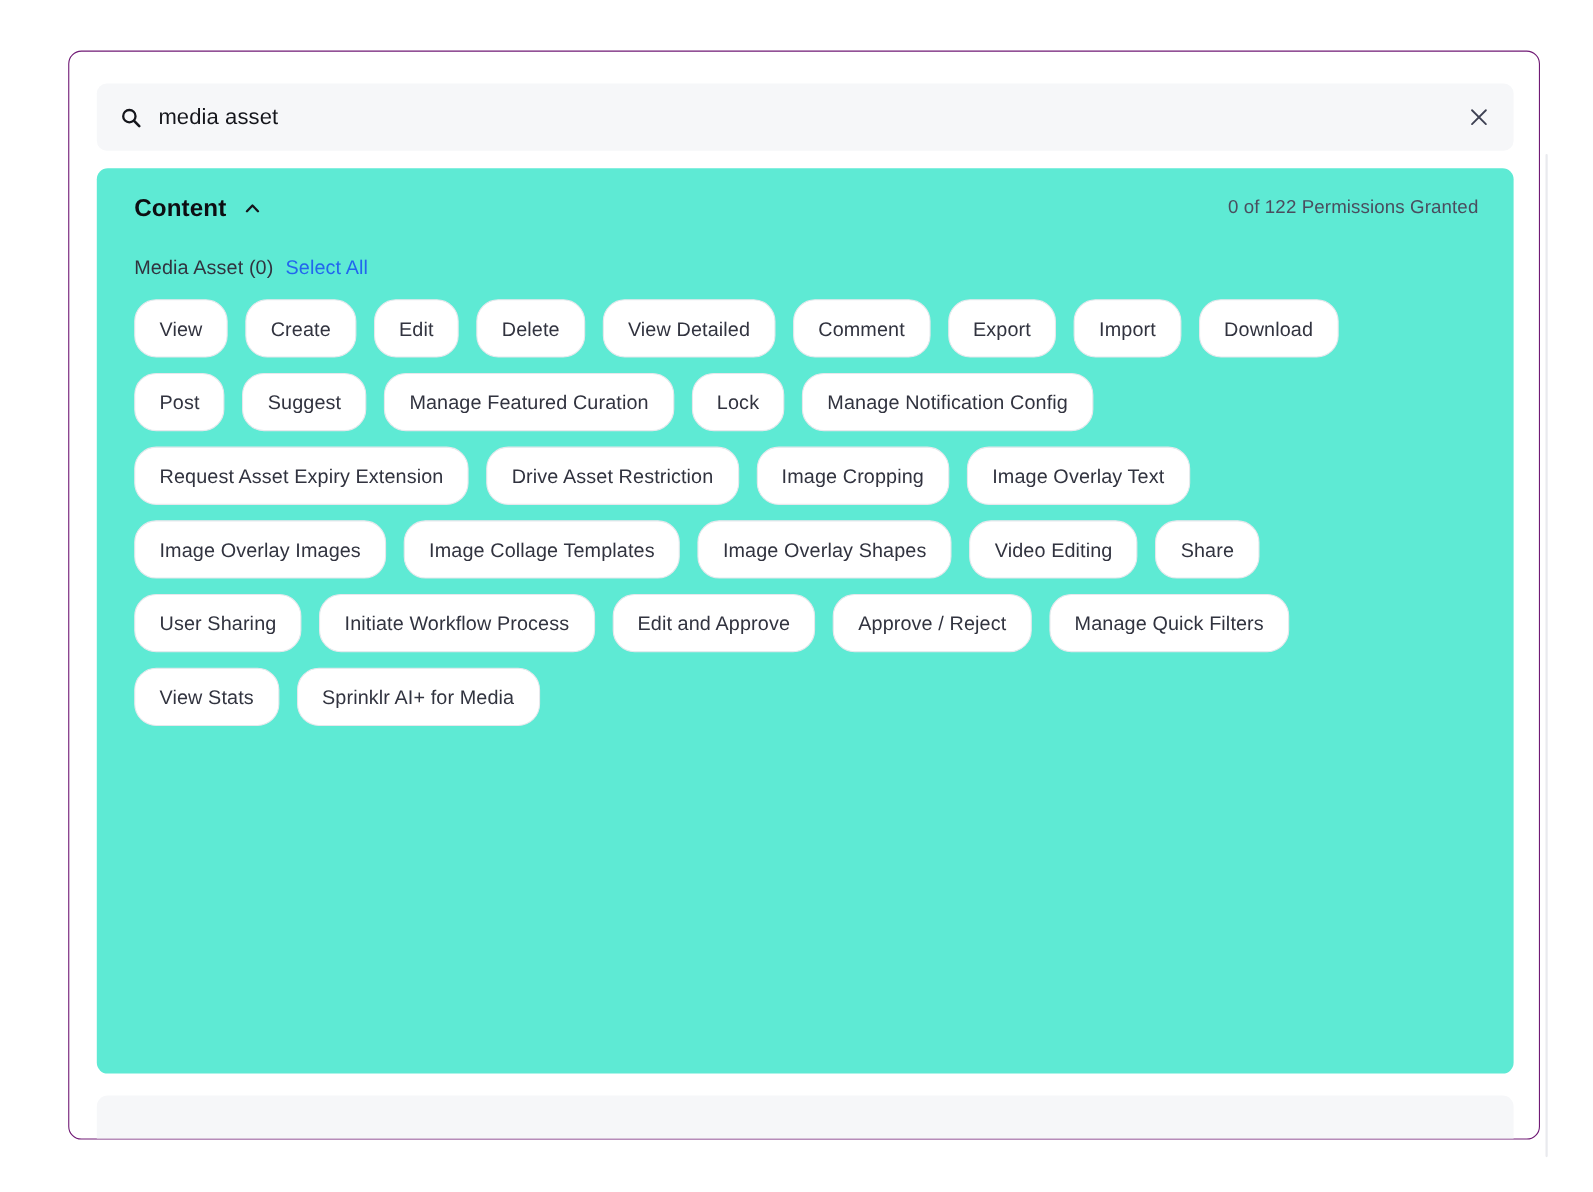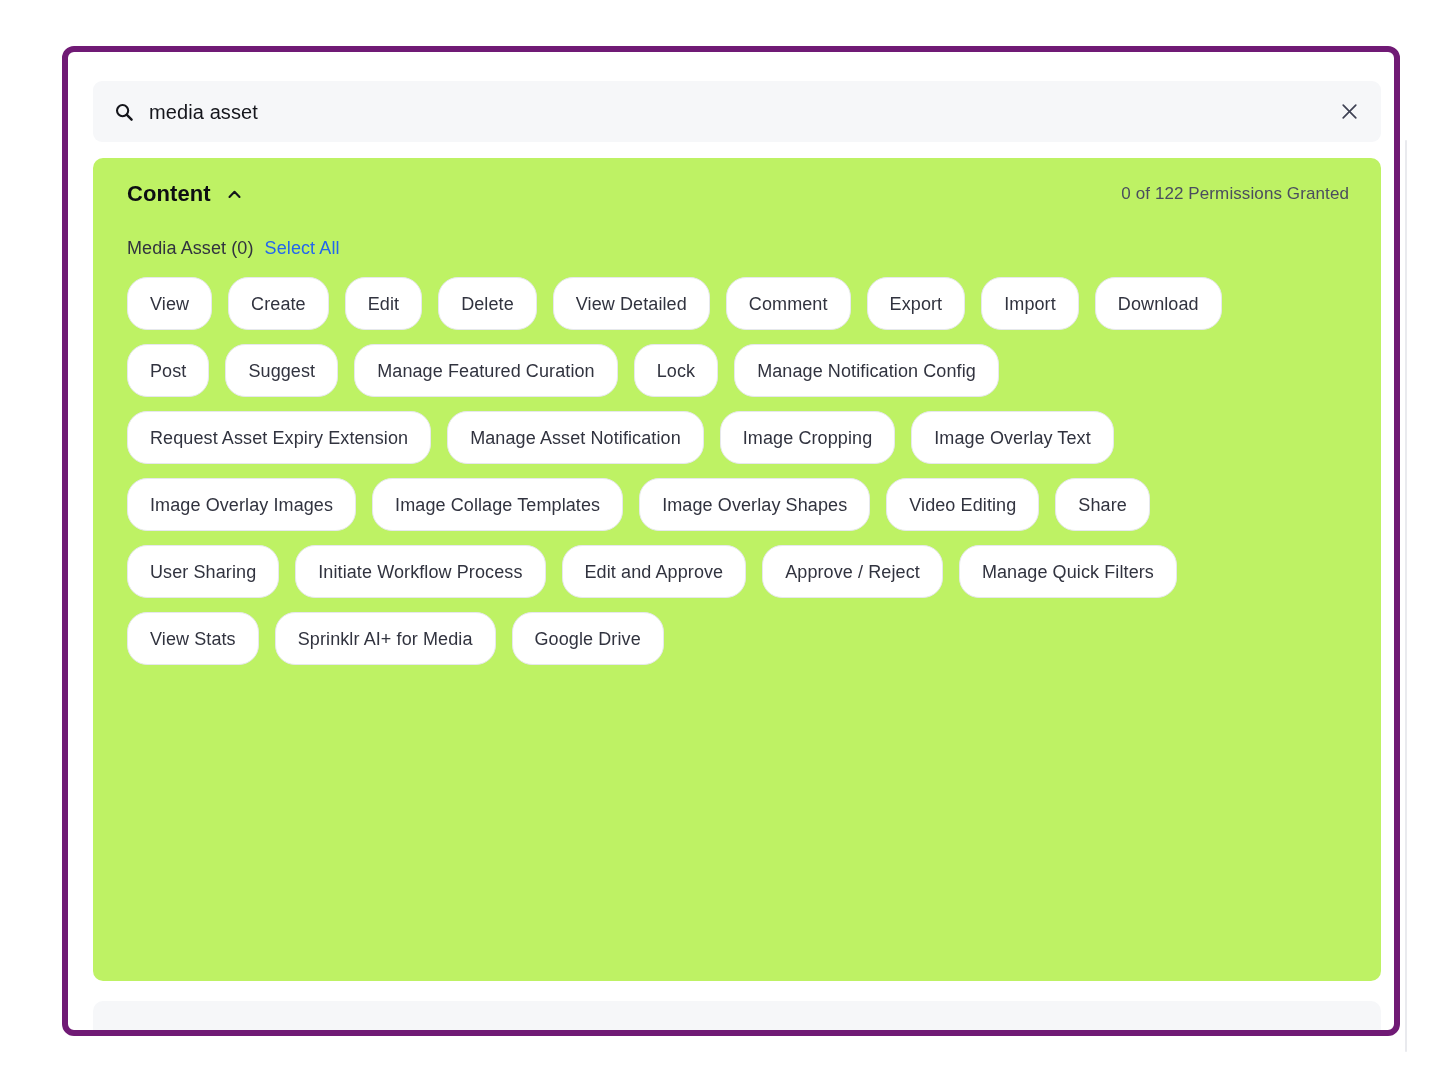--- a/index.html
+++ b/index.html
@@ -31,21 +31,21 @@
   }
 
   
   .perm-card {
     position: absolute;
     left: 62px;
     top: 46px;
     width: 1338px;
     height: 990px;
     background: #ffffff;
-    border: 6px solid #701a75;
+    border: 1px solid #701a75;
     border-radius: 12px;
     overflow: hidden;
   }
 
   
   .search-bar {
     position: absolute;
     left: 25px;
     top: 29px;
     width: 1288px;
@@ -92,21 +92,21 @@
   }
   .clear-btn svg { display: block; }
 
   
   .section-panel {
     position: absolute;
     left: 25px;
     top: 106px;
     width: 1288px;
     height: 823px;
-    background: #bef264;
+    background: #5eead4;
     border-radius: 10px;
     padding: 0;
   }
   .section-head {
     position: relative;
     height: 72px;
     padding: 0 32px 0 34px;
     display: flex;
     align-items: center;
   }
@@ -268,36 +268,35 @@
             <button class="chip">Comment</button>
             <button class="chip">Export</button>
             <button class="chip">Import</button>
             <button class="chip">Download</button>
             <button class="chip">Post</button>
             <button class="chip">Suggest</button>
             <button class="chip">Manage Featured Curation</button>
             <button class="chip">Lock</button>
             <button class="chip">Manage Notification Config</button>
             <button class="chip">Request Asset Expiry Extension</button>
-            <button class="chip">Manage Asset Notification</button>
+            <button class="chip">Drive Asset Restriction</button>
             <button class="chip">Image Cropping</button>
             <button class="chip">Image Overlay Text</button>
             <button class="chip">Image Overlay Images</button>
             <button class="chip">Image Collage Templates</button>
             <button class="chip">Image Overlay Shapes</button>
             <button class="chip">Video Editing</button>
             <button class="chip">Share</button>
             <button class="chip">User Sharing</button>
             <button class="chip">Initiate Workflow Process</button>
             <button class="chip">Edit and Approve</button>
             <button class="chip">Approve / Reject</button>
             <button class="chip">Manage Quick Filters</button>
             <button class="chip">View Stats</button>
             <button class="chip">Sprinklr AI+ for Media</button>
-            <button class="chip">Google Drive</button>
           </div>
       </div>
 
     </div>
 
     <div class="section-panel-collapsed"></div>
 
   </div>
 
   <div class="scroll-track"></div>

